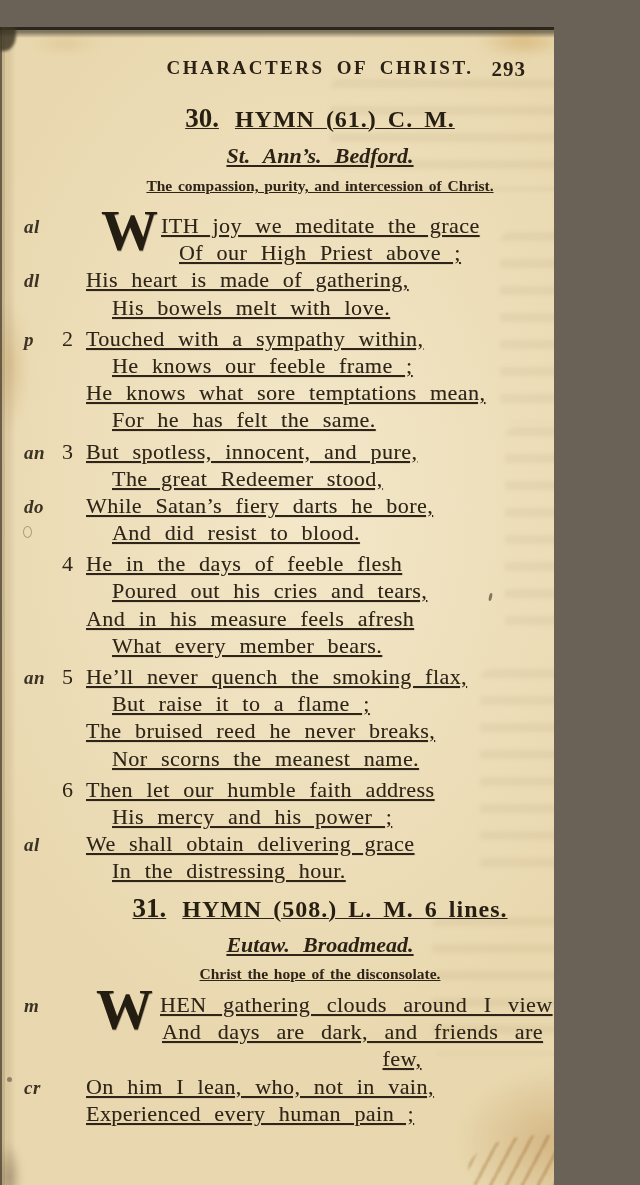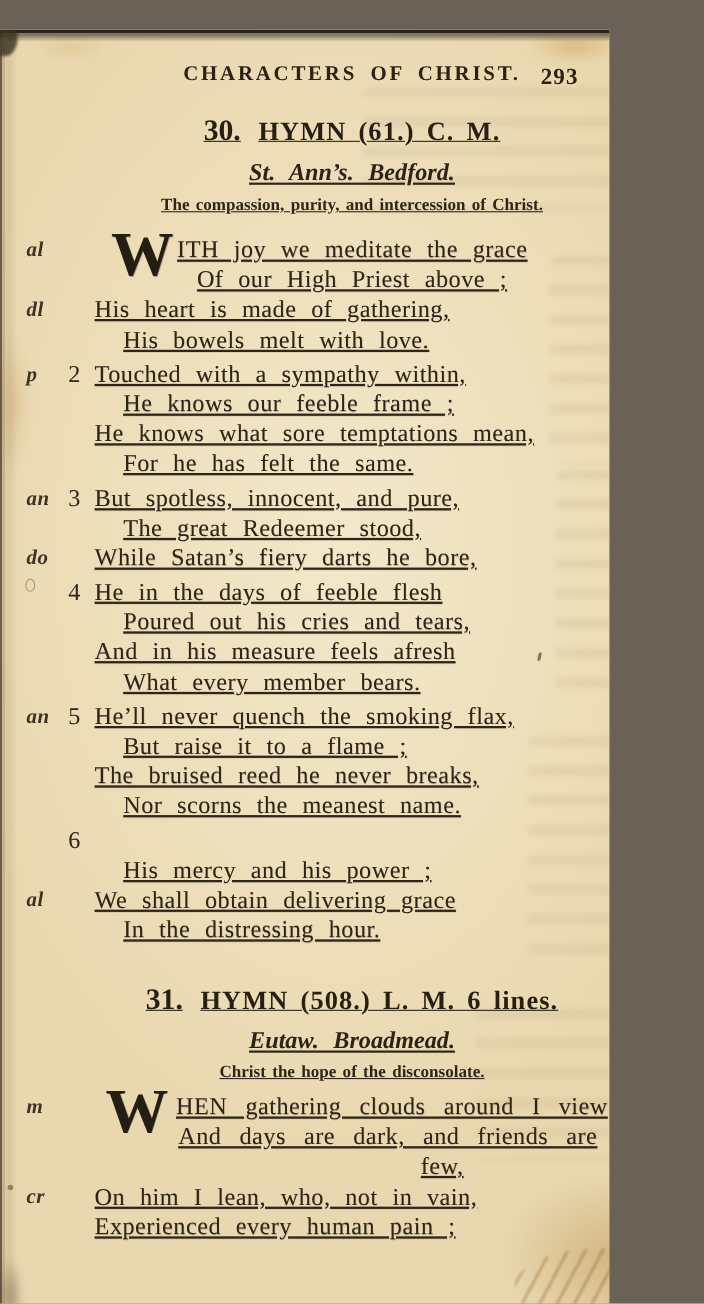--- a/index.html
+++ b/index.html
@@ -169,20 +169,23 @@
             <span class="verse-num">3</span>
             <span class="text ind-a">But spotless, innocent, and pure,</span>
           </div>
           <div class="line">
             <span class="text ind-b">The great Redeemer stood,</span>
           </div>
           <div class="line">
             <span class="margin-note">do</span>
             <span class="text ind-a">While Satan’s fiery darts he bore,</span>
           </div>
+          <div class="line">
+            <span class="text ind-b">And did resist to blood.</span>
+          </div>
         </div>
         <div class="verse">
           <div class="line">
             <span class="verse-num">4</span>
             <span class="text ind-a">He in the days of feeble flesh</span>
           </div>
           <div class="line">
             <span class="text ind-b">Poured out his cries and tears,</span>
           </div>
           <div class="line">
@@ -204,20 +207,21 @@
           <div class="line">
             <span class="text ind-a">The bruised reed he never breaks,</span>
           </div>
           <div class="line">
             <span class="text ind-b">Nor scorns the meanest name.</span>
           </div>
         </div>
         <div class="verse">
           <div class="line">
             <span class="verse-num">6</span>
+            <span class="text ind-a">Then let our humble faith address</span>
           </div>
           <div class="line">
             <span class="text ind-b">His mercy and his power ;</span>
           </div>
           <div class="line">
             <span class="margin-note">al</span>
             <span class="text ind-a">We shall obtain delivering grace</span>
           </div>
           <div class="line">
             <span class="text ind-b">In the distressing hour.</span>

